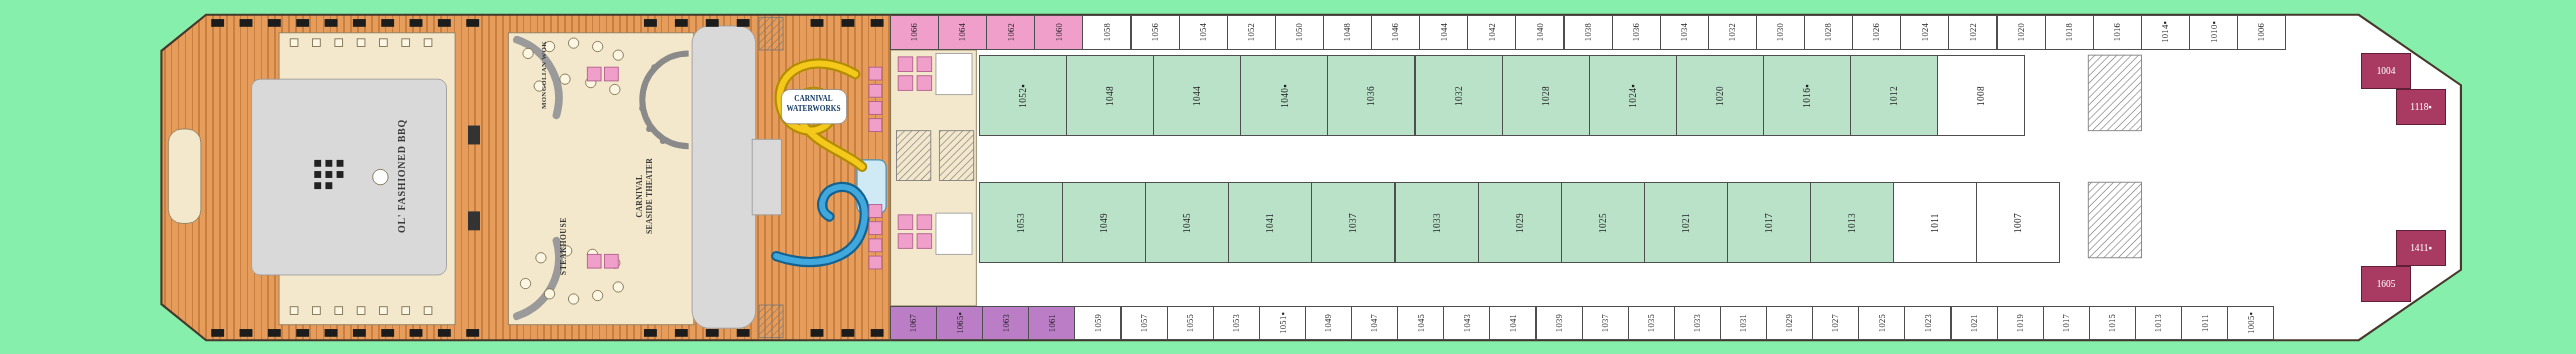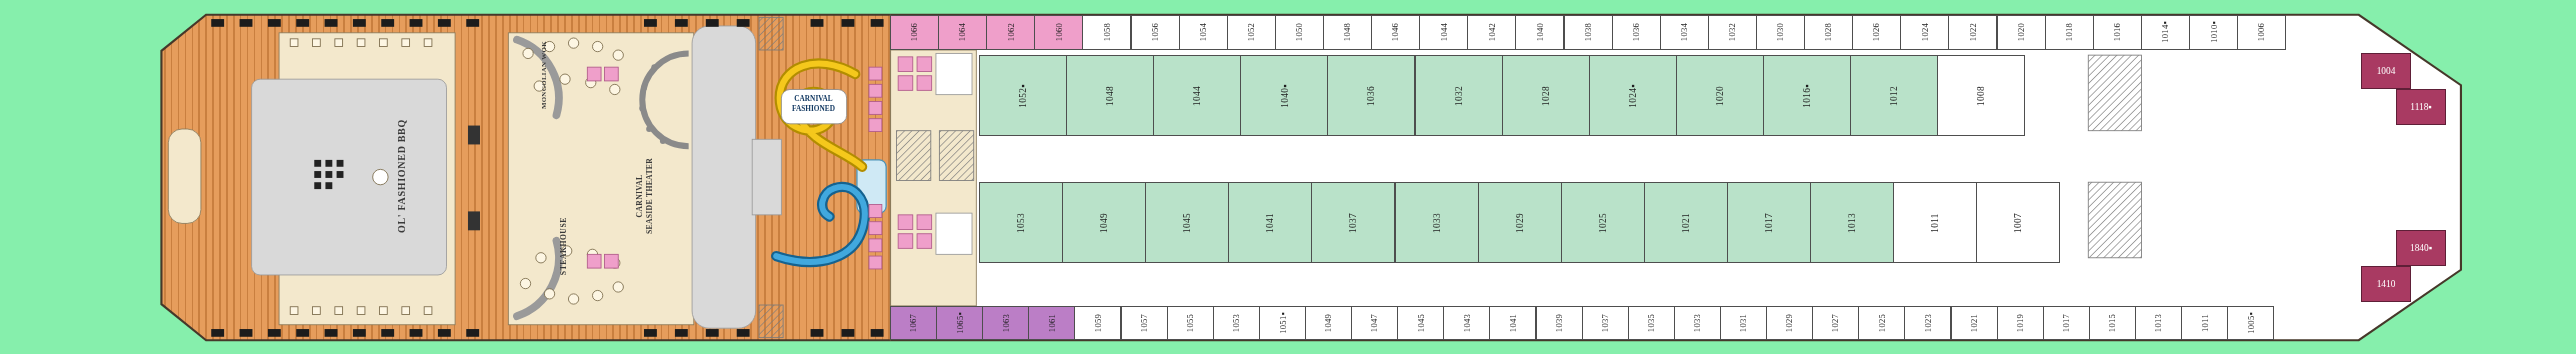--- a/index.html
+++ b/index.html
@@ -512,29 +512,29 @@
       <div class="cabin white">
         <span>1011</span>
       </div>
       <div class="cabin white">
         <span>1005▪</span>
       </div>
     </div>
 
   <div id="bow-c0" class="bow-cabin">1004</div>
   <div id="bow-c1" class="bow-cabin">1118▪</div>
-  <div id="bow-c2" class="bow-cabin">1840▪</div>
-  <div id="bow-c3" class="bow-cabin">1410</div>
+  <div id="bow-c2" class="bow-cabin">1411▪</div>
+  <div id="bow-c3" class="bow-cabin">1605</div>
 
   <div id="lbl-bbq" class="vlabel">OL' FASHIONED BBQ</div>
   <div id="lbl-wok" class="vlabel">MONGOLIAN WOK</div>
   <div id="lbl-steak" class="vlabel">STEAKHOUSE</div>
   <div id="lbl-thea" class="vlabel">
     <span>CARNIVAL</span>
     <span>SEASIDE THEATER</span>
   </div>
   <div id="ww-label">
     <div>CARNIVAL</div>
-    <div>FASHIONED</div>
+    <div>WATERWORKS</div>
   </div>
 
 </div>
 
 
 </body></html>

